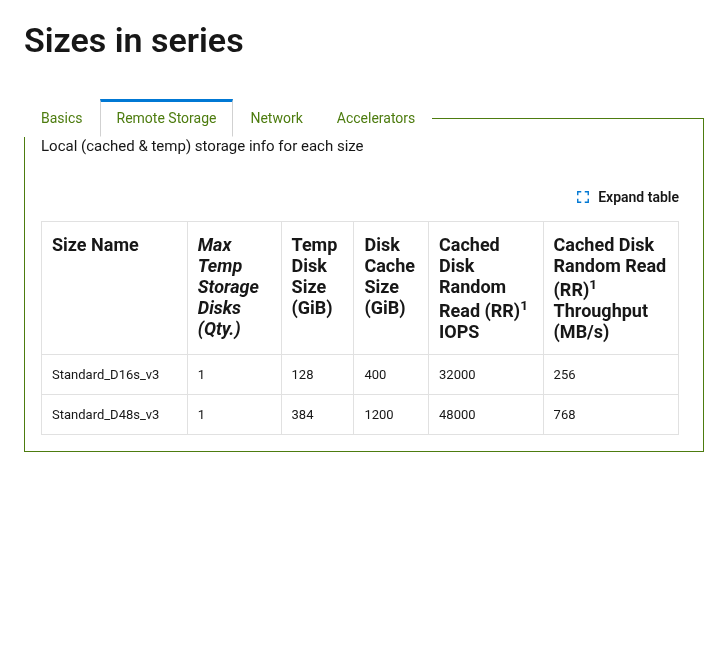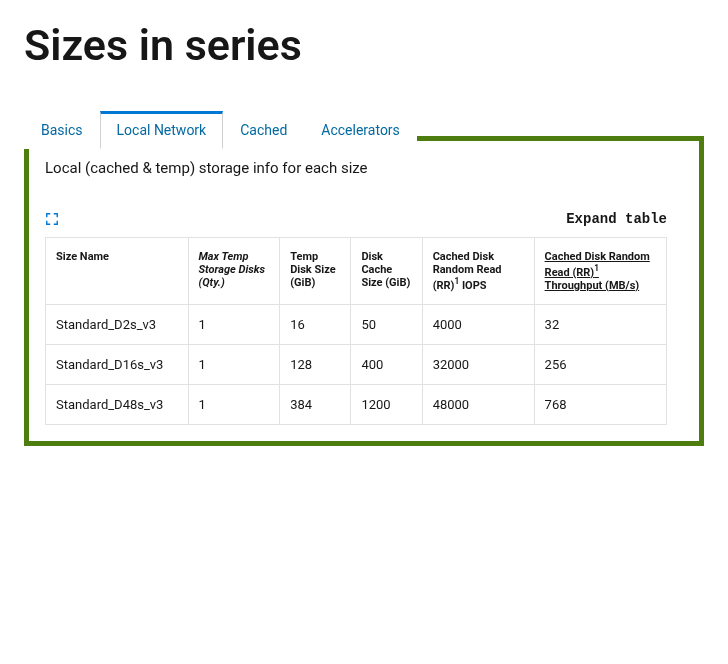--- a/index.html
+++ b/index.html
@@ -5,63 +5,62 @@
   * { box-sizing: border-box; }
   body {
     margin: 0;
     font-family: "Segoe UI", -apple-system, BlinkMacSystemFont, Roboto, Arial, sans-serif;
     color: #171717;
     background: #fff;
     padding: 20px 24px;
     width: 728px;
   }
   h1 {
-    font-size: 43px;
+    font-size: 34px;
     font-weight: 600;
-    margin: 0 0 28px 0;
+    margin: 0 0 20px 0;
   }
   .tabs {
     display: flex;
     border-bottom: none;
     gap: 0;
     margin-bottom: 0;
   }
   .tab {
     padding: 10px 16px;
     font-size: 14px;
-    color: #0369a1;
+    color: #4d7c0f;
     cursor: pointer;
     border: 1px solid transparent;
     border-bottom: none;
     position: relative;
-    top: 13px;
+    top: 19px;
     background: #fff;
   }
   .tab.active {
     border: 1px solid #d1d1d1;
     border-top: 3px solid #0078d4;
     border-bottom: 1px solid #fff;
     padding-top: 8px;
     font-weight: 400;
   }
   .panel {
-    border: 5px solid #4d7c0f;
-    padding: 18px 32px 16px 16px;
+    border: 1px solid #4d7c0f;
+    padding: 18px 24px 16px 16px;
   }
   .panel-desc {
     font-size: 15px;
     margin: 0 0 34px 0;
   }
   .expand-row {
     display: flex;
-    justify-content: space-between;
+    justify-content: flex-end;
     align-items: center;
-    margin-bottom: 10px;
+    margin-bottom: 16px;
     gap: 8px;
-    font-family: Liberation Mono, monospace;
   }
   .expand-icon {
     width: 14px;
     height: 14px;
     display: inline-block;
   }
   .expand-icon svg { display:block; }
   .expand-label {
     font-size: 14px;
     font-weight: 600;
@@ -73,49 +72,49 @@
     font-size: 13px;
   }
   th, td {
     border: 1px solid #e1e1e1;
     text-align: left;
     vertical-align: top;
   }
   th {
     padding: 12px 10px;
     font-weight: 700;
-    font-size: 11px;
+    font-size: 18px;
   }
   td {
     padding: 12px 10px;
   }
   tr.hl td {
     position: relative;
   }
   tr.hl {
     outline: 3px solid #d80000;
     outline-offset: -1px;
   }
   .col-name { width: 140px; }
   .col-qty  { width: 90px; font-style: italic; }
   .col-tmp  { width: 70px; }
   .col-cache{ width: 70px; }
   .col-iops { width: 110px; }
-  .col-thr  { width: 130px; text-decoration: underline; }
+  .col-thr  { width: 130px; }
   sup { font-size: 0.75em; }
 </style>
 </head>
 <body>
 
 <h1>Sizes in series</h1>
 
 <div class="tabs" id="tabs-container">
     <div class="tab">Basics</div>
-    <div class="tab active">Local Network</div>
-    <div class="tab">Cached</div>
+    <div class="tab active">Remote Storage</div>
+    <div class="tab">Network</div>
     <div class="tab">Accelerators</div>
   </div>
 
 <div class="panel">
   <p class="panel-desc">Local (cached &amp; temp) storage info for each size</p>
 
   <div class="expand-row">
     <span class="expand-icon">
       <svg viewBox="0 0 16 16" width="14" height="14" fill="none" stroke="#0078d4" stroke-width="1.6">
         <path d="M2 6 L2 2 L6 2"></path>
@@ -137,28 +136,20 @@
         <th class="col-iops">
           <span>Cached Disk Random Read (RR)</span><sup>1</sup><span> IOPS</span>
         </th>
         <th class="col-thr">
           <span>Cached Disk Random Read (RR)</span><sup>1</sup><span> Throughput (MB/s)</span>
         </th>
       </tr>
     </thead>
     <tbody id="table-body">
         <tr>
-          <td>Standard_D2s_v3</td>
-          <td>1</td>
-          <td>16</td>
-          <td>50</td>
-          <td>4000</td>
-          <td>32</td>
-        </tr>
-        <tr>
           <td>Standard_D16s_v3</td>
           <td>1</td>
           <td>128</td>
           <td>400</td>
           <td>32000</td>
           <td>256</td>
         </tr>
         <tr>
           <td>Standard_D48s_v3</td>
           <td>1</td>

